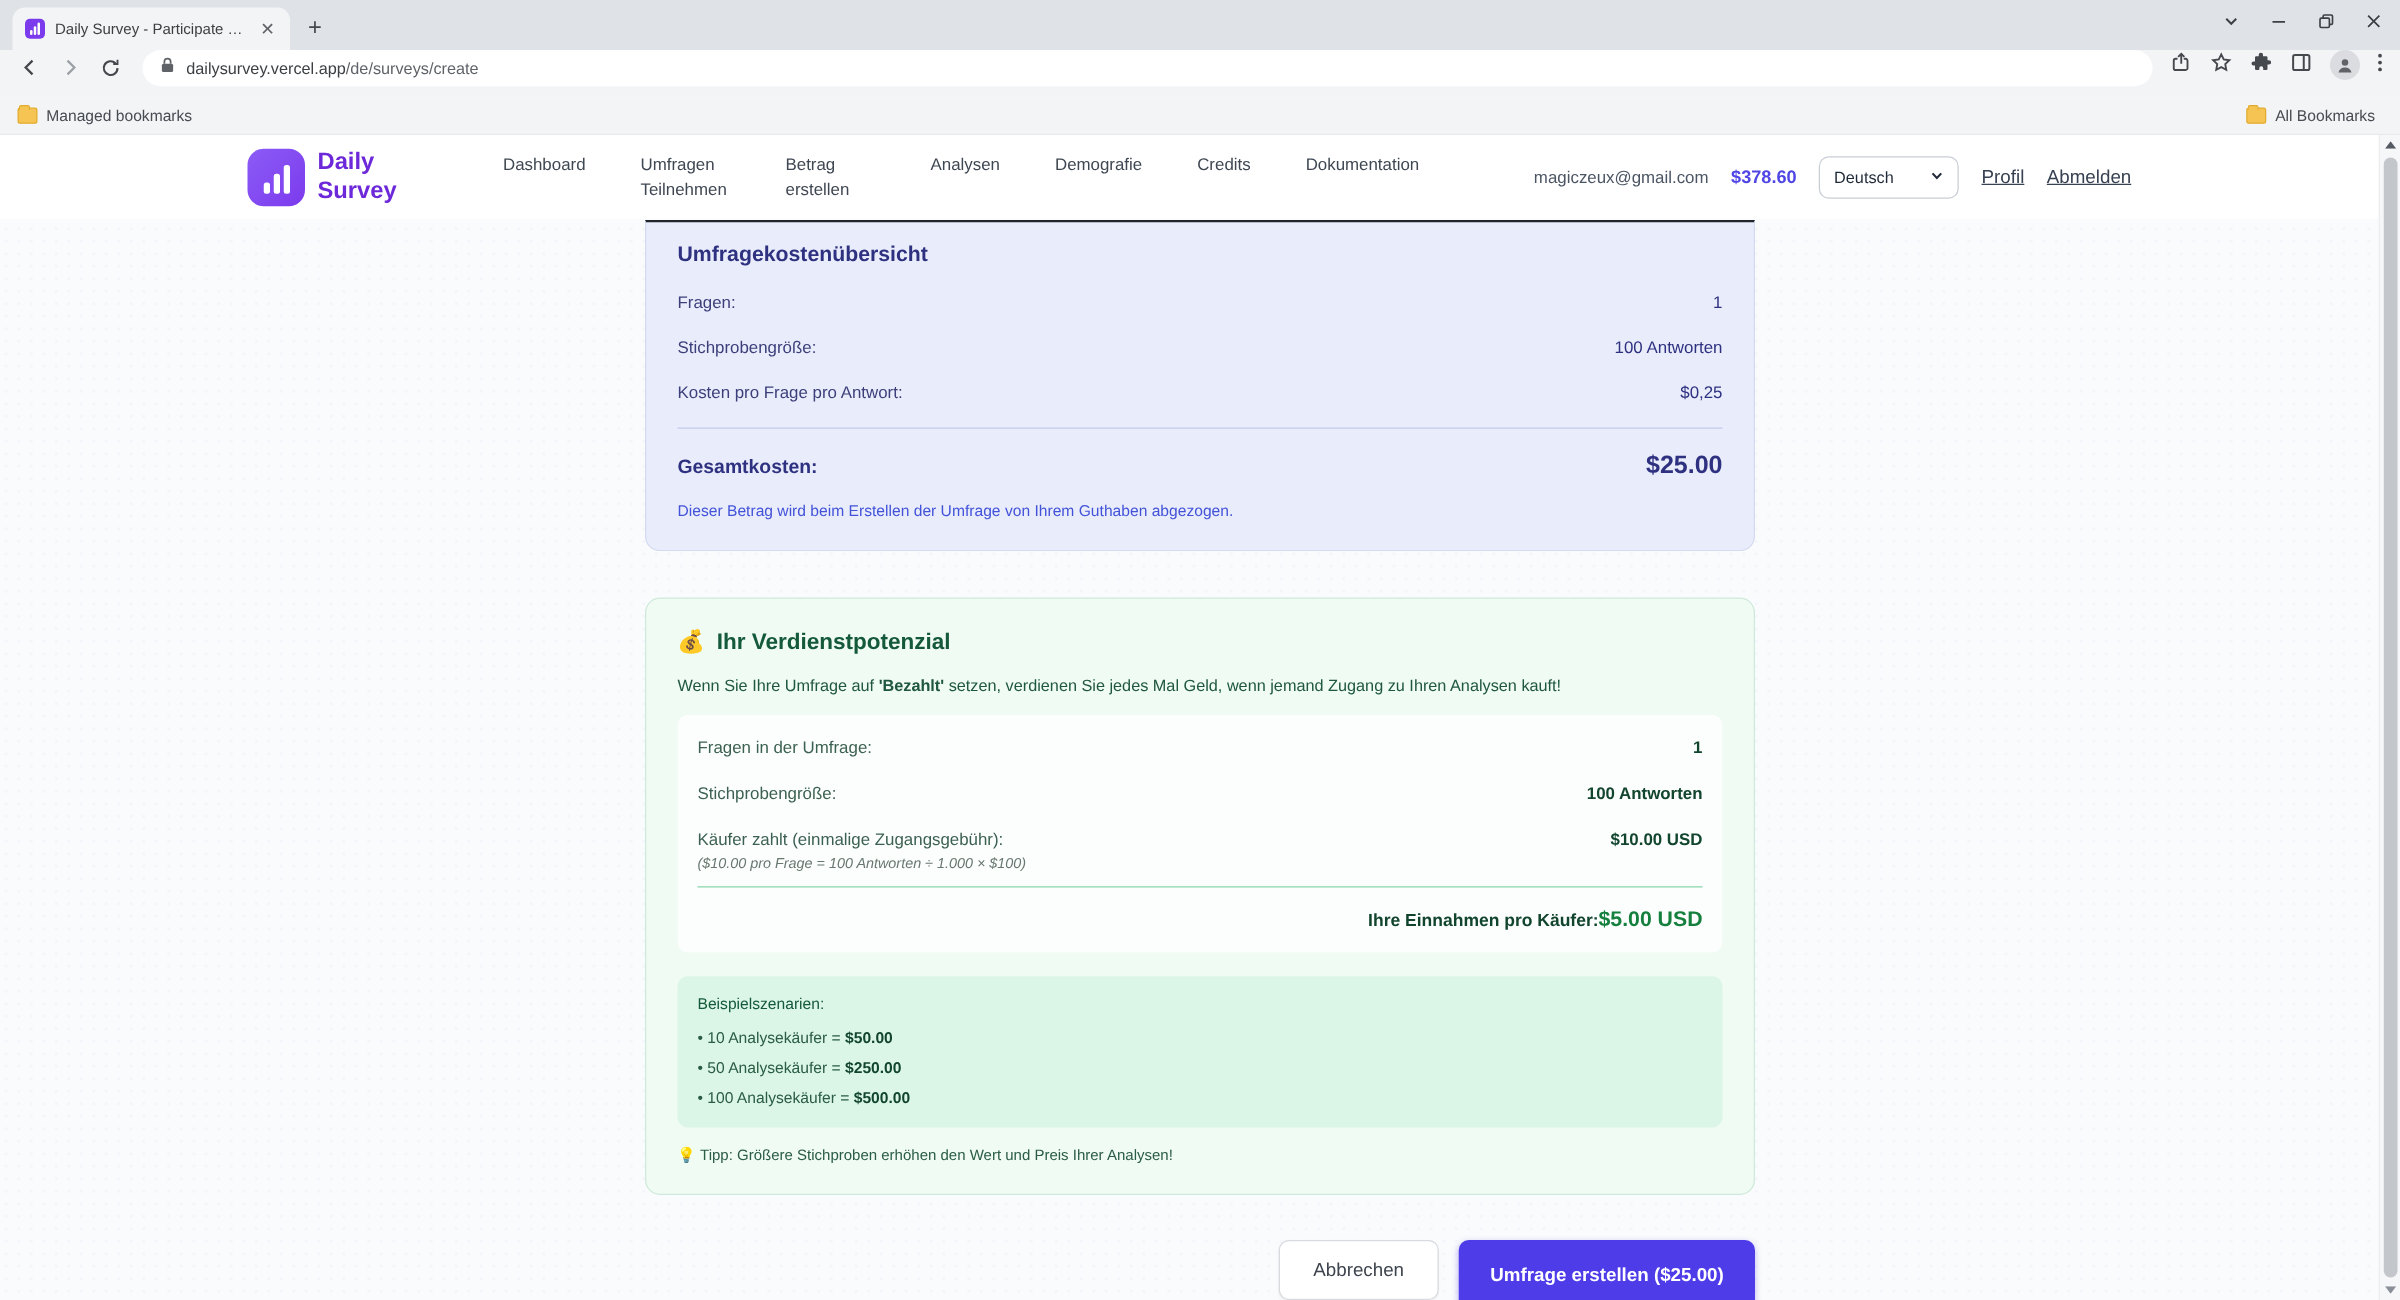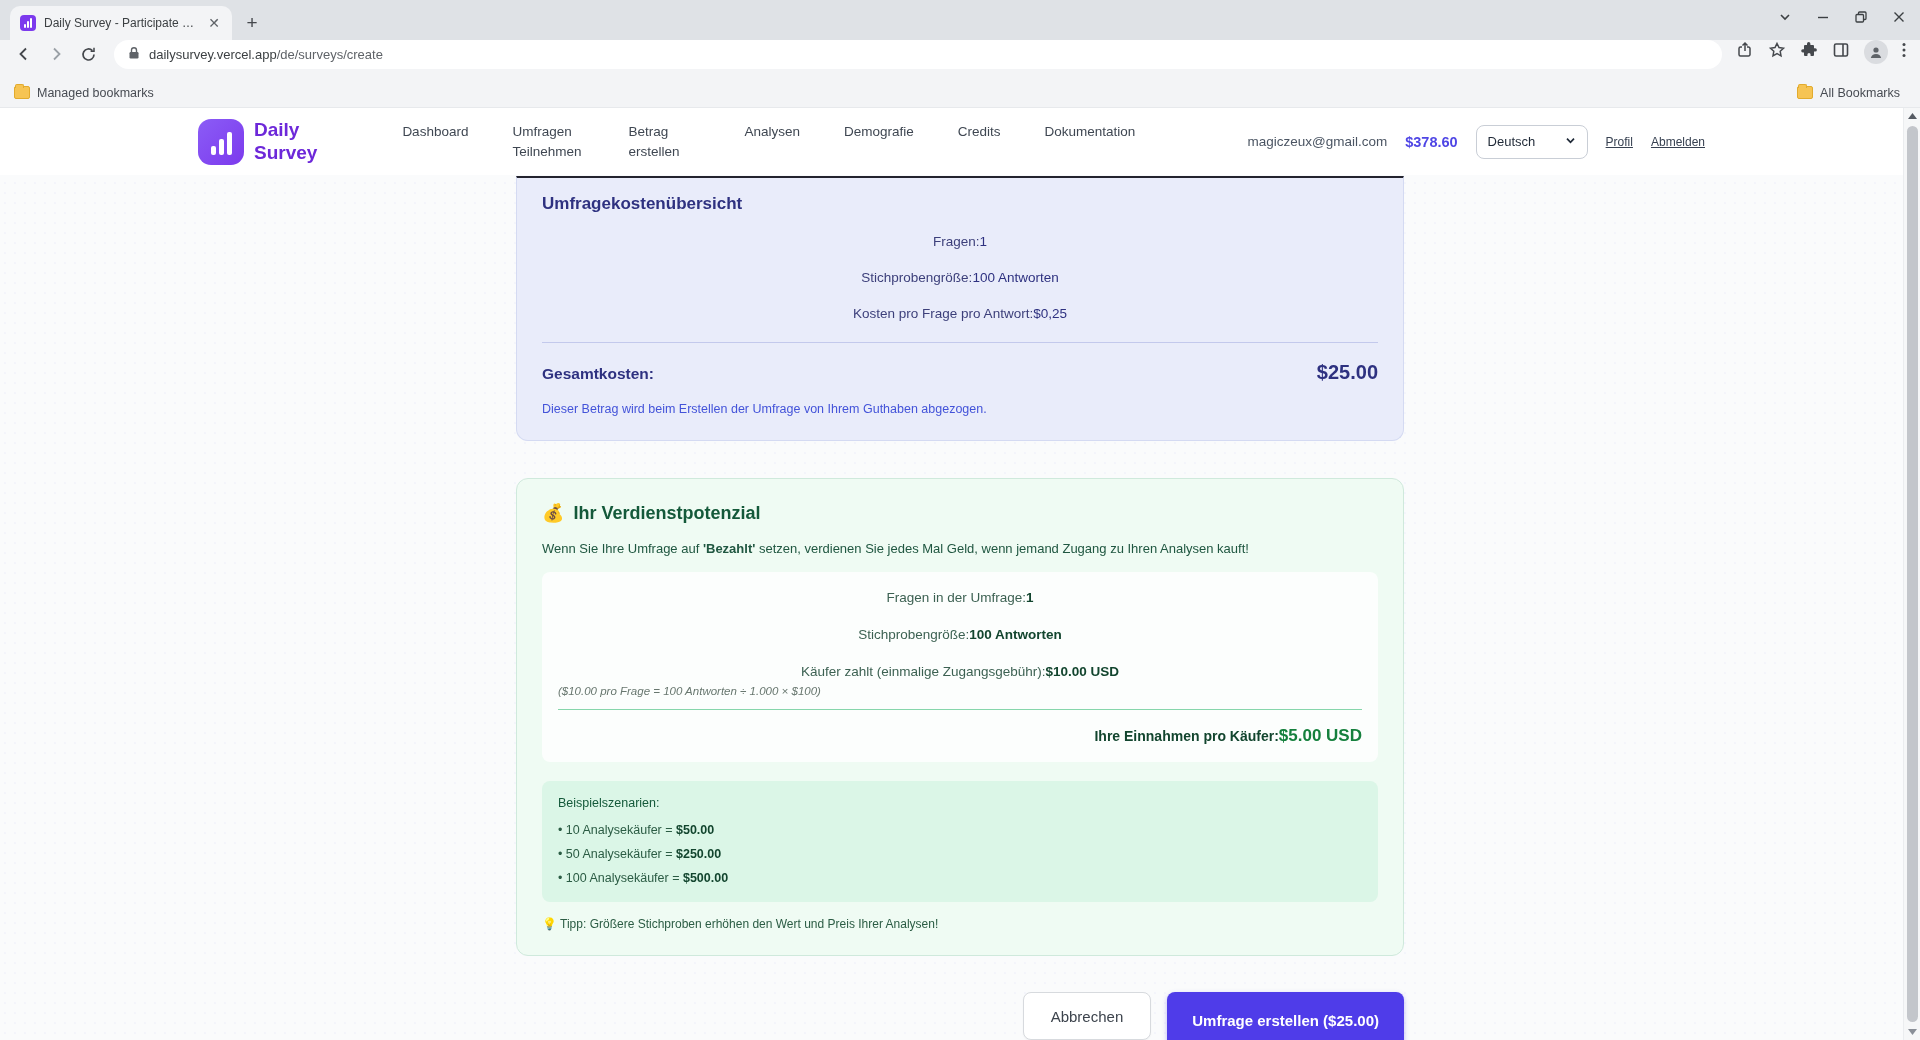--- a/index.html
+++ b/index.html
@@ -43,30 +43,30 @@
   .logo { width:46px; height:46px; border-radius:13px; background:linear-gradient(135deg,#8b5cf6,#7c3aed); display:flex; align-items:flex-end; justify-content:center; gap:3px; padding:10px 10px; }
   .logo i { display:block; width:5px; background:#fff; border-radius:2px; }
   .brand-name { font-size:19px; font-weight:bold; color:#6d28d9; line-height:1.2; }
   .mainnav { display:flex; align-items:flex-start; margin-left:85px; gap:44px; }
   .mainnav a { font-size:13.5px; color:#3f4752; text-decoration:none; line-height:1.45; display:block; }
   .mainnav a.narrow { width:72px; }
   .header-right { margin-left:auto; display:flex; align-items:center; gap:18px; }
   .user-email { font-size:13.5px; color:#4b5563; }
   .balance { font-size:14.5px; color:#4f46e5; font-weight:bold; }
   .lang-select { width:112px; height:34px; border:1px solid #c9ced6; border-radius:8px; background:#fff; display:flex; align-items:center; justify-content:space-between; padding:0 11px; font-size:13px; color:#1f2937; }
-  .hdr-link { font-size:12px; color:#374151; }
+  .hdr-link { font-size:15px; color:#374151; }
 
   
   .content { width:888px; margin:0 auto; padding-top:1px;
              }
   .viewport { background-image:radial-gradient(rgba(99,102,241,0.045) 1px, transparent 1.2px); background-size:10px 10px; background-color:#fafbfc; }
 
   .cost-card { background:#e9ecfa; border:1px solid #d4daf2; border-top:2px solid #23232e; border-radius:0 0 12px 12px; padding:16px 25px 24px; }
   .cost-title { font-size:17px; font-weight:bold; color:#2e3180; margin-bottom:20px; }
-  .row { display:flex; justify-content:center; align-items:baseline; margin-bottom:21px; }
+  .row { display:flex; justify-content:space-between; align-items:baseline; margin-bottom:21px; }
   .row .lbl { font-size:13.5px; color:#3c3f7a; }
   .row .val { font-size:13.5px; color:#2e3180; }
   .cost-divider { border:none; border-top:1px solid #c3c9ec; margin:2px 0 18px; }
   .total-row { display:flex; justify-content:space-between; align-items:baseline; margin-bottom:18px; }
   .total-lbl { font-size:15.5px; font-weight:bold; color:#2e3180; }
   .total-val { font-size:20px; font-weight:bold; color:#2e3180; }
   .cost-note { font-size:12.5px; color:#4353d9; }
 
   .earn-card { margin-top:37px; background:#effbf3; border:1px solid #cfe9dc; border-radius:12px; padding:23px 25px 24px; }
   .earn-title { display:flex; align-items:center; gap:9px; font-size:18px; font-weight:bold; color:#14593a; margin-bottom:17px; }

